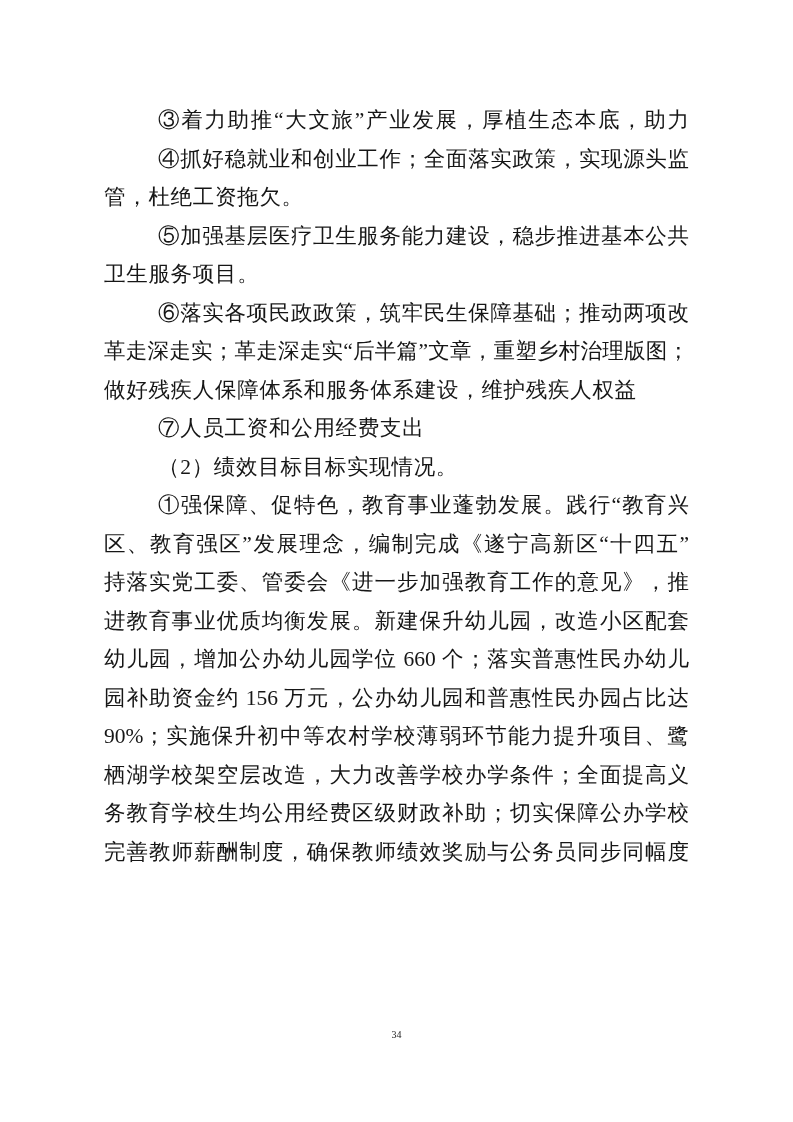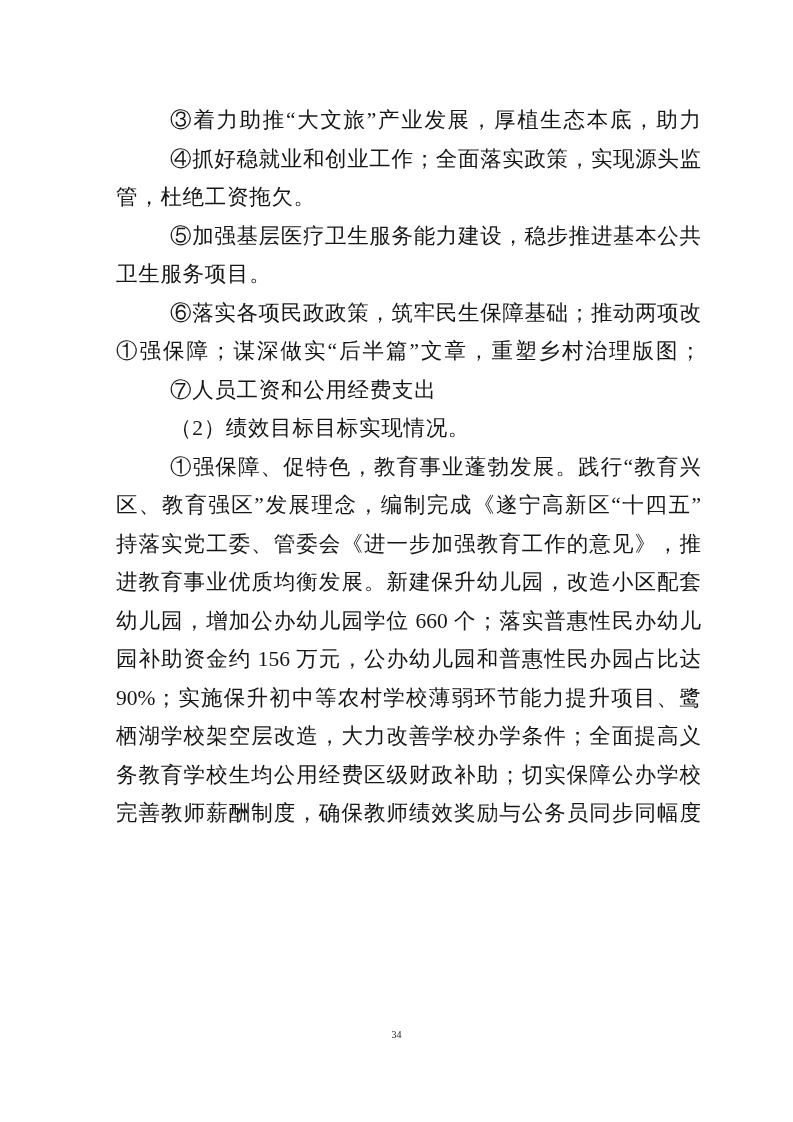--- a/index.html
+++ b/index.html
@@ -11,21 +11,21 @@
     position: relative;
     width: 793px;
     height: 1122px;
     background: #ffffff;
     overflow: hidden;
     font-family: "Liberation Serif", "DejaVu Serif", serif;
     color: #161616;
   }
   .doc-body {
     position: absolute;
-    left: 116px;
+    left: 104px;
     top: 101px;
     width: 585px;
   }
   .line {
     height: 38.5px;
     line-height: 38.5px;
     font-size: 21.5px;
     white-space: pre-wrap;
     overflow: hidden;
     text-align: left;
@@ -61,21 +61,22 @@
 <body>
 
 <div class="page">
   <div class="doc-body">
     <div class="line i j">③着力助推“大文旅”产业发展，厚植生态本底，助力</div>
     <div class="line i j">④抓好稳就业和创业工作；全面落实政策，实现源头监</div>
     <div class="line e">管，杜绝工资拖欠。</div>
     <div class="line i j">⑤加强基层医疗卫生服务能力建设，稳步推进基本公共</div>
     <div class="line e">卫生服务项目。</div>
     <div class="line i j">⑥落实各项民政政策，筑牢民生保障基础；推动两项改</div>
-    <div class="line j">①强保障；谋深做实“后半篇”文章，重塑乡村治理版图；</div>
+    <div class="line j">革走深走实；革走深走实“后半篇”文章，重塑乡村治理版图；</div>
+    <div class="line e">做好残疾人保障体系和服务体系建设，维护残疾人权益</div>
     <div class="line i e">⑦人员工资和公用经费支出</div>
     <div class="line i e">（2）绩效目标目标实现情况。</div>
     <div class="line i j">①强保障、促特色，教育事业蓬勃发展。践行“教育兴</div>
     <div class="line j">区、教育强区”发展理念，编制完成《遂宁高新区“十四五”</div>
     <div class="line j">持落实党工委、管委会《进一步加强教育工作的意见》，推</div>
     <div class="line j">进教育事业优质均衡发展。新建保升幼儿园，改造小区配套</div>
     <div class="line j">幼儿园，增加公办幼儿园学位 660 个；落实普惠性民办幼儿</div>
     <div class="line j">园补助资金约 156 万元，公办幼儿园和普惠性民办园占比达</div>
     <div class="line j">90%；实施保升初中等农村学校薄弱环节能力提升项目、鹭</div>
     <div class="line j">栖湖学校架空层改造，大力改善学校办学条件；全面提高义</div>

